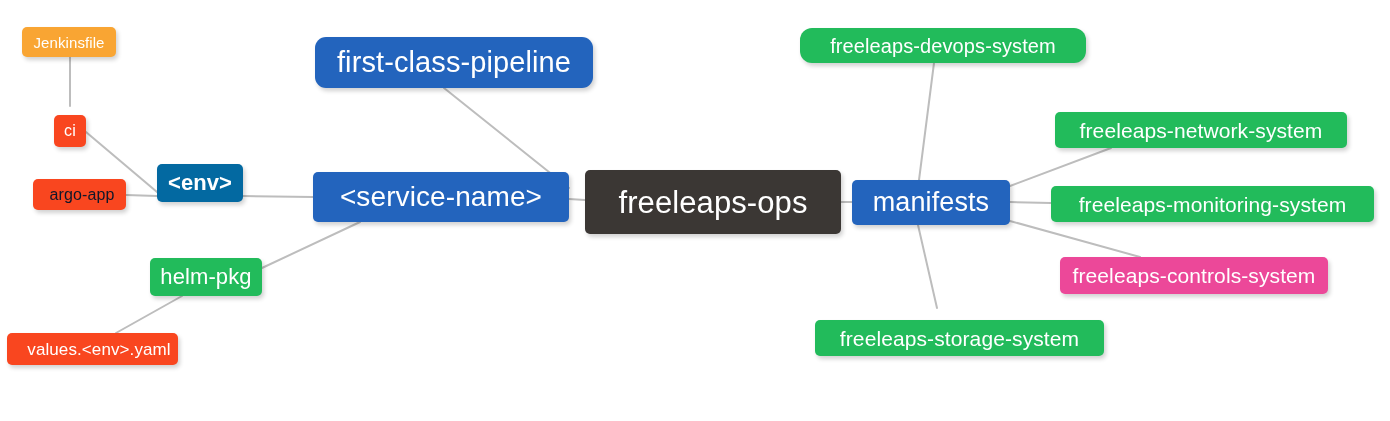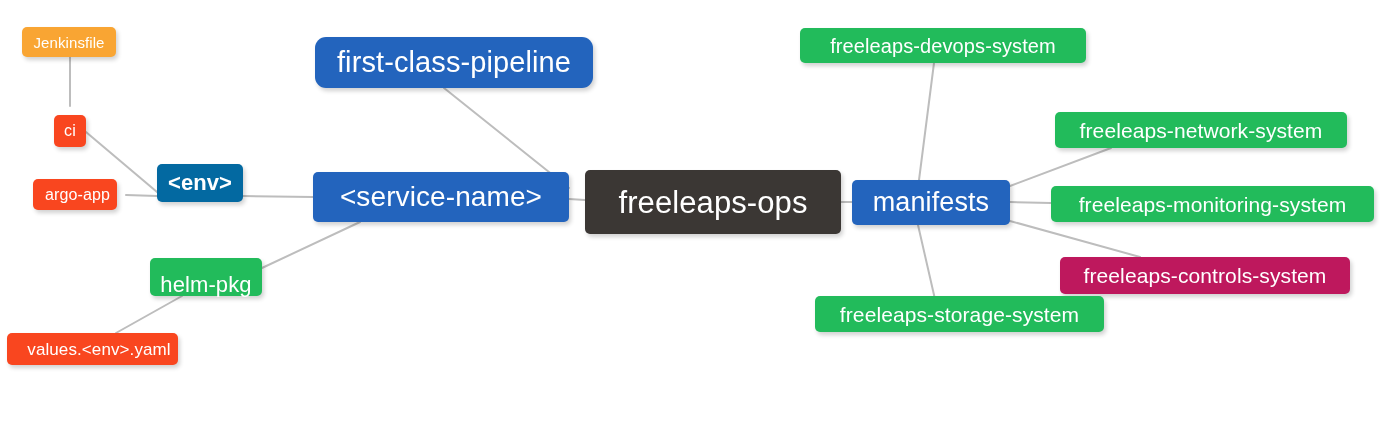--- a/index.html
+++ b/index.html
@@ -76,44 +76,44 @@
       </div>
       <div class="node" style="left: 315px; top: 37px; width: 278px; height: 51px; background: rgb(35, 100, 189); color: rgb(255, 255, 255); font-size: 29px; border-radius: 11px;">
         <span class="node-label">first-class-pipeline</span>
       </div>
       <div class="node" style="left: 852px; top: 180px; width: 158px; height: 45px; background: rgb(35, 100, 189); color: rgb(255, 255, 255); font-size: 27px;">
         <span class="node-label">manifests</span>
       </div>
       <div class="node" style="left: 157px; top: 164px; width: 86px; height: 38px; background: #0369a1; color: rgb(255, 255, 255); font-size: 22px; font-weight: bold;">
         <span class="node-label">&lt;env&gt;</span>
       </div>
-      <div class="node" style="left: 150px; top: 258px; width: 112px; height: 38px; background: rgb(34, 187, 91); color: rgb(255, 255, 255); font-size: 22px; align-items: flex-end;">
+      <div class="node" style="left: 150px; top: 258px; width: 112px; height: 38px; background: rgb(34, 187, 91); color: rgb(255, 255, 255); font-size: 22px;">
         <span class="node-label">helm-pkg</span>
       </div>
       <div class="node" style="left: 54px; top: 106px; width: 32px; height: 32px; background: rgb(249, 70, 31); color: rgb(255, 255, 255); font-size: 16px; margin-top: 9px;">
         <span class="node-label">ci</span>
       </div>
       <div class="node" style="left: 22px; top: 27px; width: 94px; height: 30px; background: rgb(249, 165, 51); color: rgb(255, 255, 255); font-size: 15px;">
         <span class="node-label">Jenkinsfile</span>
       </div>
-      <div class="node" style="left: 33px; top: 179px; width: 84px; height: 31px; background: rgb(249, 70, 31); color: #ffffff; font-size: 16px; padding-left: 15px;">
+      <div class="node" style="left: 33px; top: 179px; width: 93px; height: 31px; background: rgb(249, 70, 31); color: #0f172a; font-size: 16px; padding-left: 15px;">
         <span class="node-label">argo-app</span>
       </div>
       <div class="node" style="left: 7px; top: 333px; width: 171px; height: 32px; background: rgb(249, 70, 31); color: rgb(255, 255, 255); font-size: 17px; padding-left: 23px;">
         <span class="node-label">values.&lt;env&gt;.yaml</span>
       </div>
-      <div class="node" style="left: 800px; top: 28px; width: 286px; height: 35px; background: rgb(34, 187, 91); color: rgb(255, 255, 255); font-size: 20px;">
+      <div class="node" style="left: 800px; top: 28px; width: 286px; height: 35px; background: rgb(34, 187, 91); color: rgb(255, 255, 255); font-size: 20px; border-radius: 12px;">
         <span class="node-label">freeleaps-devops-system</span>
       </div>
       <div class="node" style="left: 1055px; top: 112px; width: 292px; height: 36px; background: rgb(34, 187, 91); color: rgb(255, 255, 255); font-size: 21px;">
         <span class="node-label">freeleaps-network-system</span>
       </div>
       <div class="node" style="left: 1051px; top: 186px; width: 323px; height: 36px; background: rgb(34, 187, 91); color: rgb(255, 255, 255); font-size: 21px;">
         <span class="node-label">freeleaps-monitoring-system</span>
       </div>
-      <div class="node" style="left: 1060px; top: 257px; width: 290px; height: 37px; background: #be185d; color: rgb(255, 255, 255); font-size: 21px;">
+      <div class="node" style="left: 1060px; top: 257px; width: 268px; height: 37px; background: #ec4899; color: rgb(255, 255, 255); font-size: 21px;">
         <span class="node-label">freeleaps-controls-system</span>
       </div>
-      <div class="node" style="left: 815px; top: 296px; width: 289px; height: 36px; background: rgb(34, 187, 91); color: rgb(255, 255, 255); font-size: 21px;">
+      <div class="node" style="left: 815px; top: 320px; width: 289px; height: 36px; background: rgb(34, 187, 91); color: rgb(255, 255, 255); font-size: 21px;">
         <span class="node-label">freeleaps-storage-system</span>
       </div>
     </div>
 </div>
 
 </body></html>

